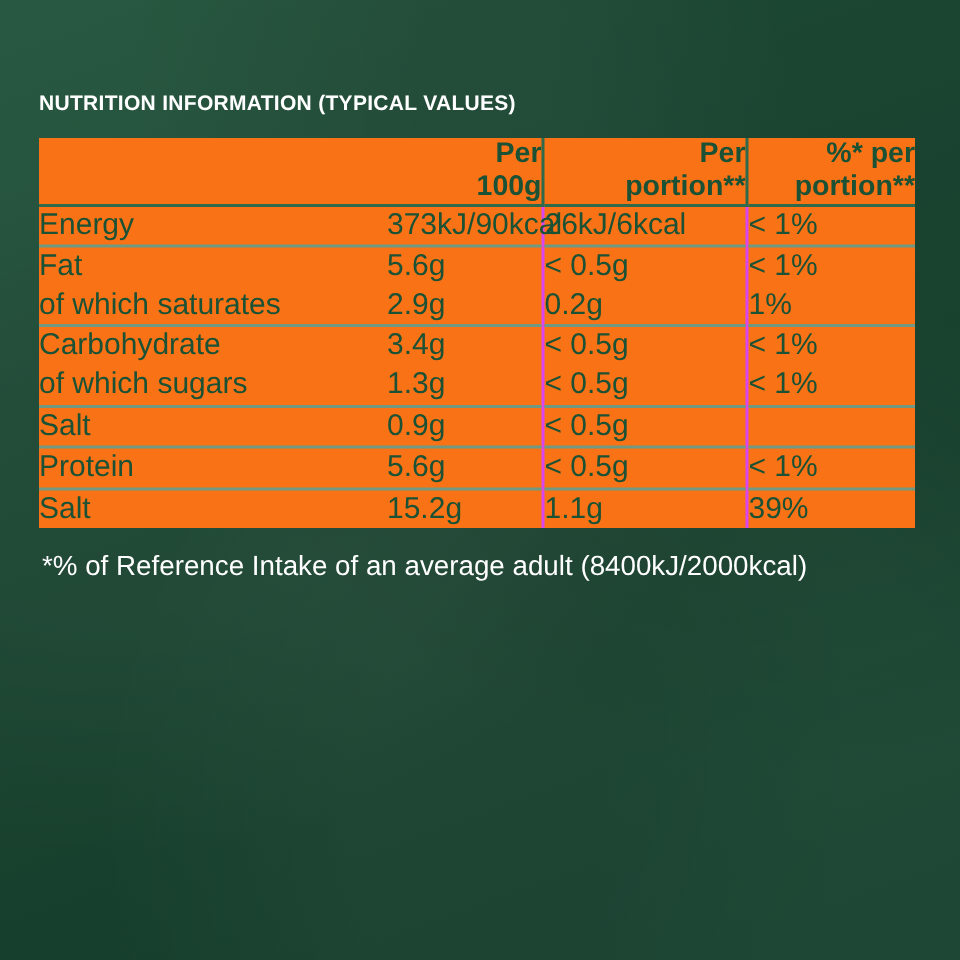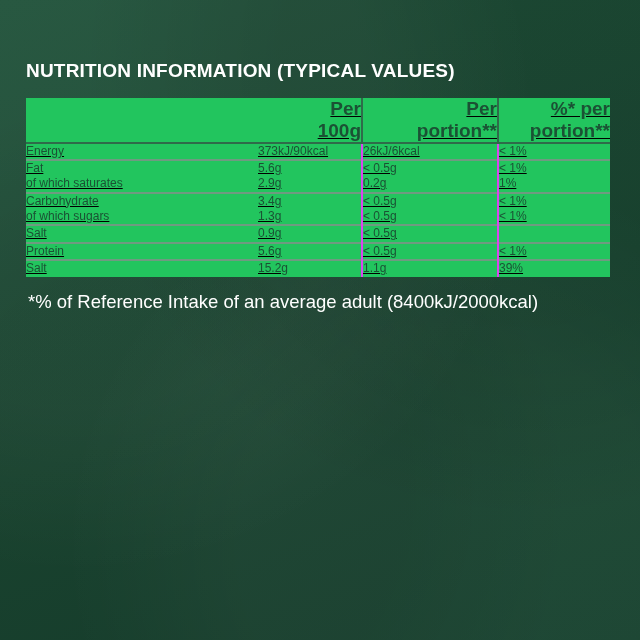--- a/index.html
+++ b/index.html
@@ -27,32 +27,31 @@
     pointer-events: none;
   }
   .panel {
     position: absolute;
     left: 22px;
     top: 60px;
     width: 596px;
   }
   .panel-title {
     color: #ffffff;
-    font-size: 19px;
+    font-size: 14px;
     letter-spacing: 0.2px;
     margin: 0 0 16px 4px;
     white-space: nowrap;
   }
   table.nutrition {
     width: 584px;
     margin-left: 4px;
     border-collapse: collapse;
-    background: #22c55e;
+    background: #f97316;
     table-layout: fixed;
-    text-decoration: underline;
   }
   table.nutrition td, table.nutrition th {
     padding: 0;
     vertical-align: top;
   }
   .col-name   { width: 232px; }
   .col-100g   { width: 104px; }
   .col-port   { width: 136px; }
   .col-pct    { width: 112px; }
 
@@ -67,21 +66,21 @@
     border-bottom: 2px solid #2f6b4a;
   }
   .hdr th.blank {
     border-bottom: 2px solid #2f6b4a;
   }
   .vline-1 { border-left: 2px solid #2f6b4a; }
 
   
   .grp td {
     color: #1b5134;
-    font-size: 12px;
+    font-size: 20px;
     line-height: 1.28;
     padding: 7px 12px 8px 10px;
     border-top: 2px solid #6f9a81;
     margin-top: 40px;
   }
   .grp.first td {
     border-top: none;
   }
   td.label {
     text-align: left;

